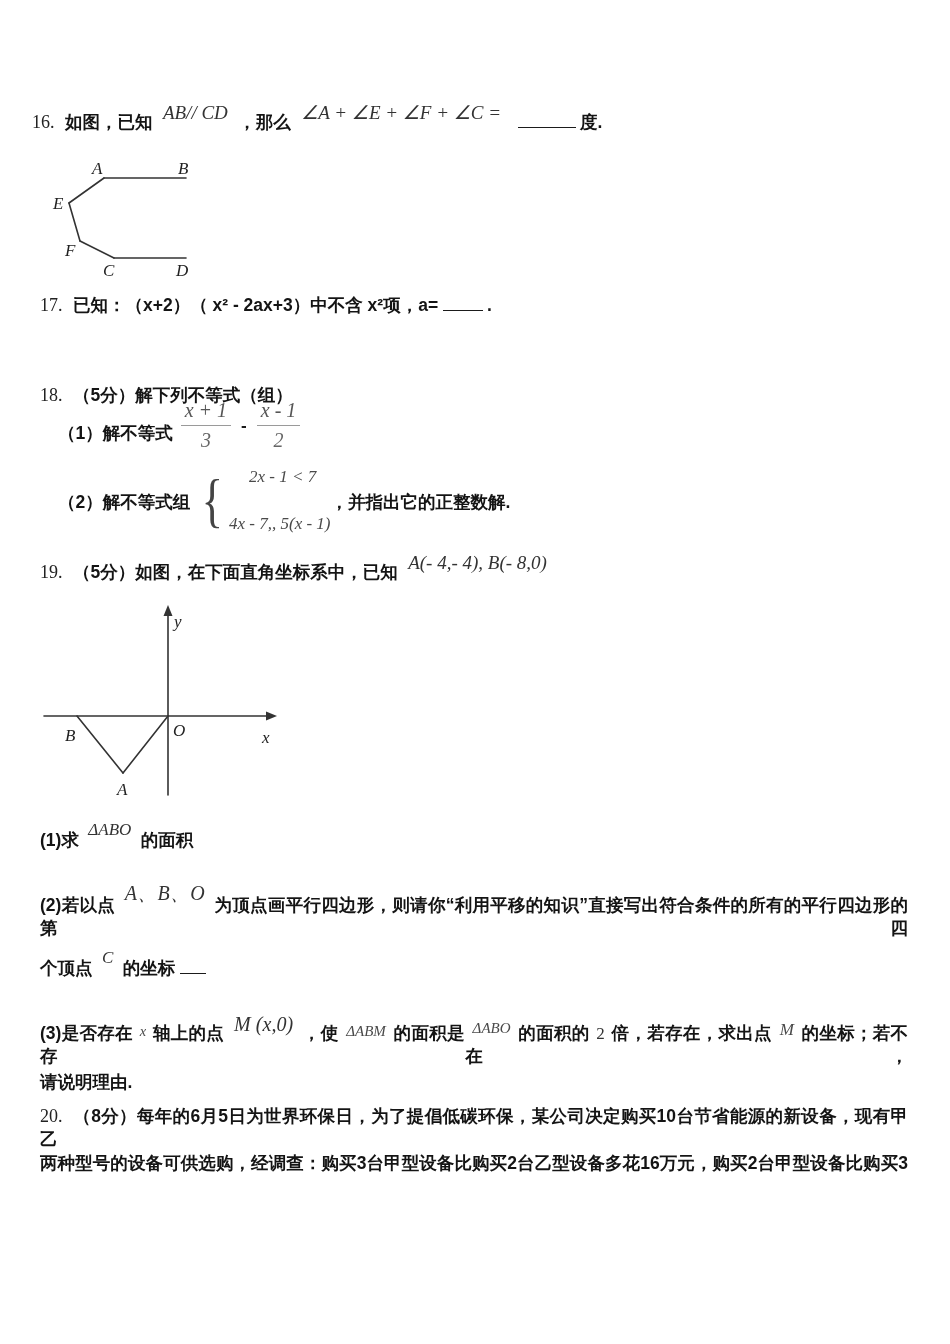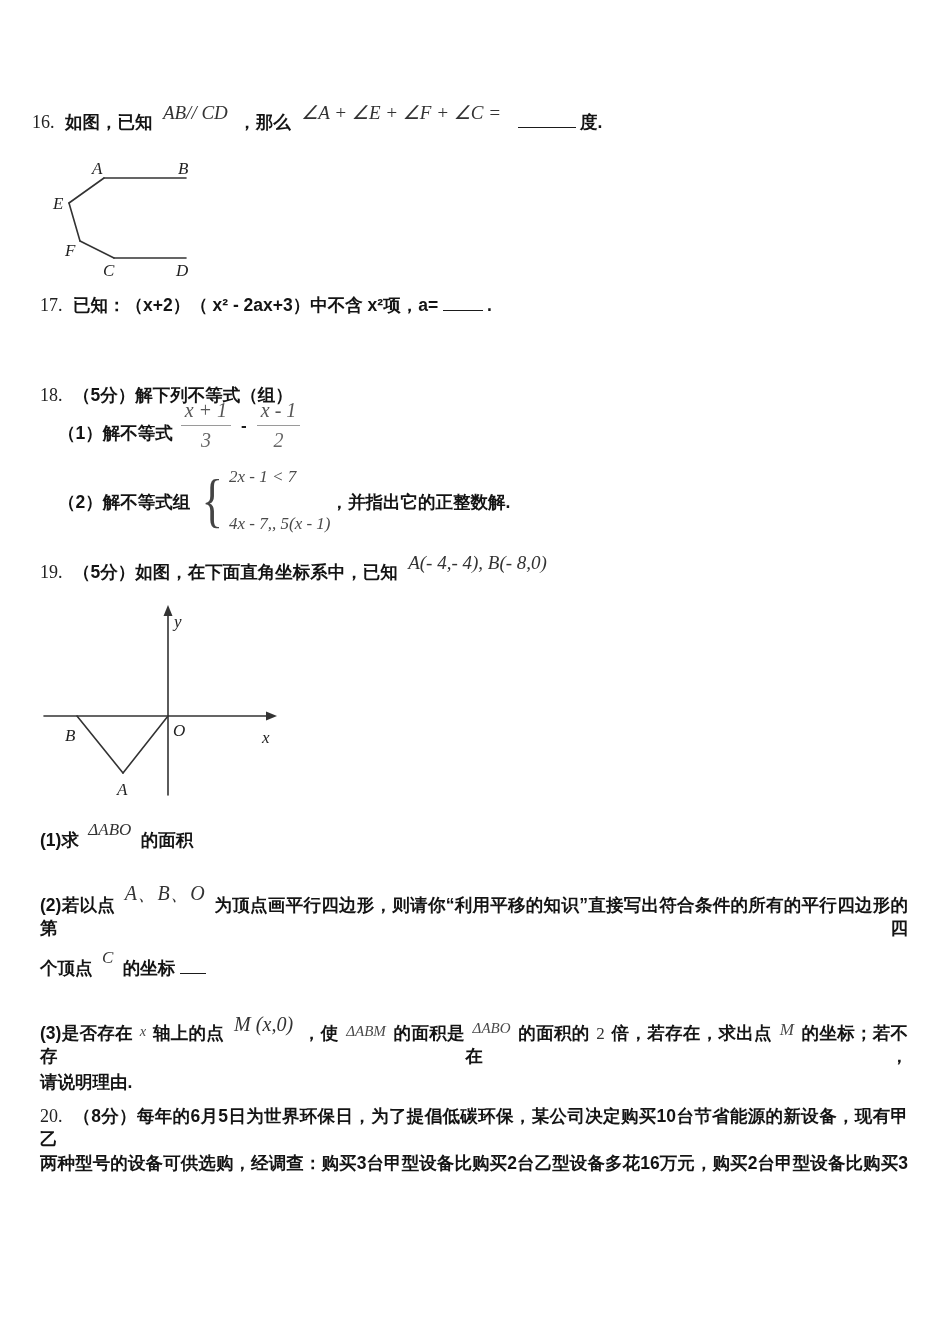--- a/index.html
+++ b/index.html
@@ -93,21 +93,21 @@
     <span class="frac">
         <span class="n">x - 1</span>
         <span class="d">2</span>
       </span>
   </div>
 
   <div class="line sys" style="left:58px;top:464px;">
     <span class="cjk bump">（2）解不等式组</span>
     <span class="brace">{</span>
     <span class="syslines">
-        <span style="display:block;">2x - 1 &lt; 7</span>
+        <span style="display:block;margin-left:20px;">2x - 1 &lt; 7</span>
         <span style="display:block;margin-top:21px;">4x - 7,, 5(x - 1)</span>
       </span>
     <span class="cjk bump">，并指出它的正整数解.</span>
   </div>
 
   <div class="line" style="left:40px;top:560px;">
     <span class="num">19.</span>
     <span class="cjk">（5分）如图，在下面直角坐标系中，已知</span>
     <span class="math mrais">A(- 4,- 4), B(- 8,0)</span>
   </div>

